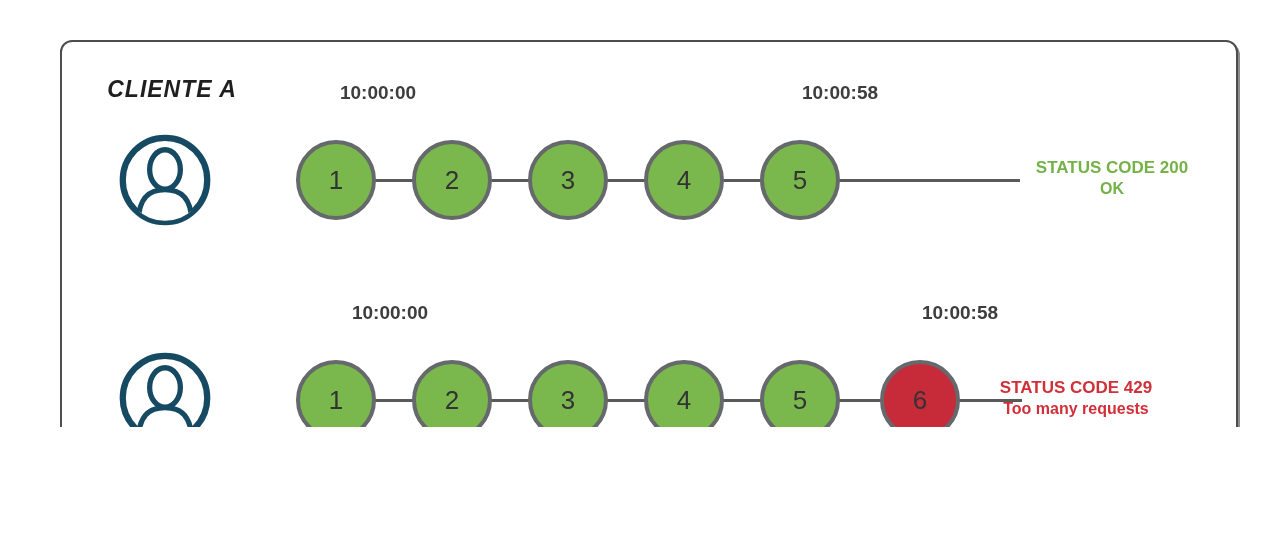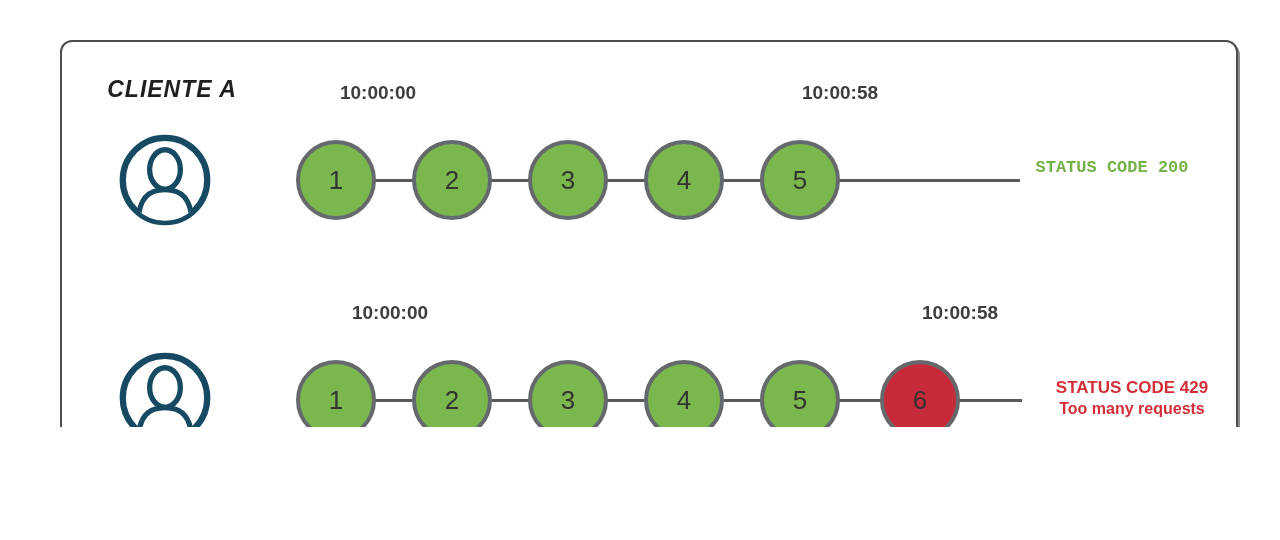--- a/index.html
+++ b/index.html
@@ -40,21 +40,21 @@
     font-size:26px;color:#333333;background:#7ab84d;
   }
   .rA{top:140px;}
   .rB{top:360px;}
   .x1{left:296px;}.x2{left:412px;}.x3{left:528px;}.x4{left:644px;}.x5{left:760px;}.x6{left:880px;}
   .status{
     position:absolute;width:180px;text-align:center;
     font-size:17px;font-weight:bold;line-height:21px;white-space:nowrap;
   }
   .stA{left:1022px;top:157px;}
-  .stB{left:1042px;top:377px;}
+  .stB{left:986px;top:377px;}
   .status .l2{font-size:16px;}
 </style>
 </head>
 <body>
 
 <div class="canvas">
   <div class="panel"></div>
 
   <div class="client-label lblA" style="color: rgb(31, 31, 31);">CLIENTE A</div>
 
@@ -79,22 +79,23 @@
   <div class="time tA2" style="color: rgb(61, 61, 61);">10:00:58</div>
 
   <div class="track trA" style="background-color: rgb(90, 90, 90);"></div>
 
   <div class="circle rA x1" style="background-color: rgb(122, 184, 77); border-color: rgb(102, 105, 108); color: rgb(51, 51, 51);">1</div>
   <div class="circle rA x2" style="background-color: rgb(122, 184, 77); border-color: rgb(102, 105, 108); color: rgb(51, 51, 51);">2</div>
   <div class="circle rA x3" style="background-color: rgb(122, 184, 77); border-color: rgb(102, 105, 108); color: rgb(51, 51, 51);">3</div>
   <div class="circle rA x4" style="background-color: rgb(122, 184, 77); border-color: rgb(102, 105, 108); color: rgb(51, 51, 51);">4</div>
   <div class="circle rA x5" style="background-color: rgb(122, 184, 77); border-color: rgb(102, 105, 108); color: rgb(51, 51, 51);">5</div>
 
-  <div class="status stA" style="color: rgb(116, 178, 72); font-family: Liberation Mono, monospace;">
+  <div class="status stA" style="color: rgb(116, 178, 72);">
     <div class="l1">STATUS CODE 200</div>
+    <div class="l2">OK</div>
   </div>
 
 
   <div class="avatar avB">
     <span>
       <svg width="96" height="96" viewBox="0 0 100 100">
         <defs>
             <clipPath id="clipB">
               <circle cx="50" cy="50" r="42.5"></circle>
             </clipPath>

